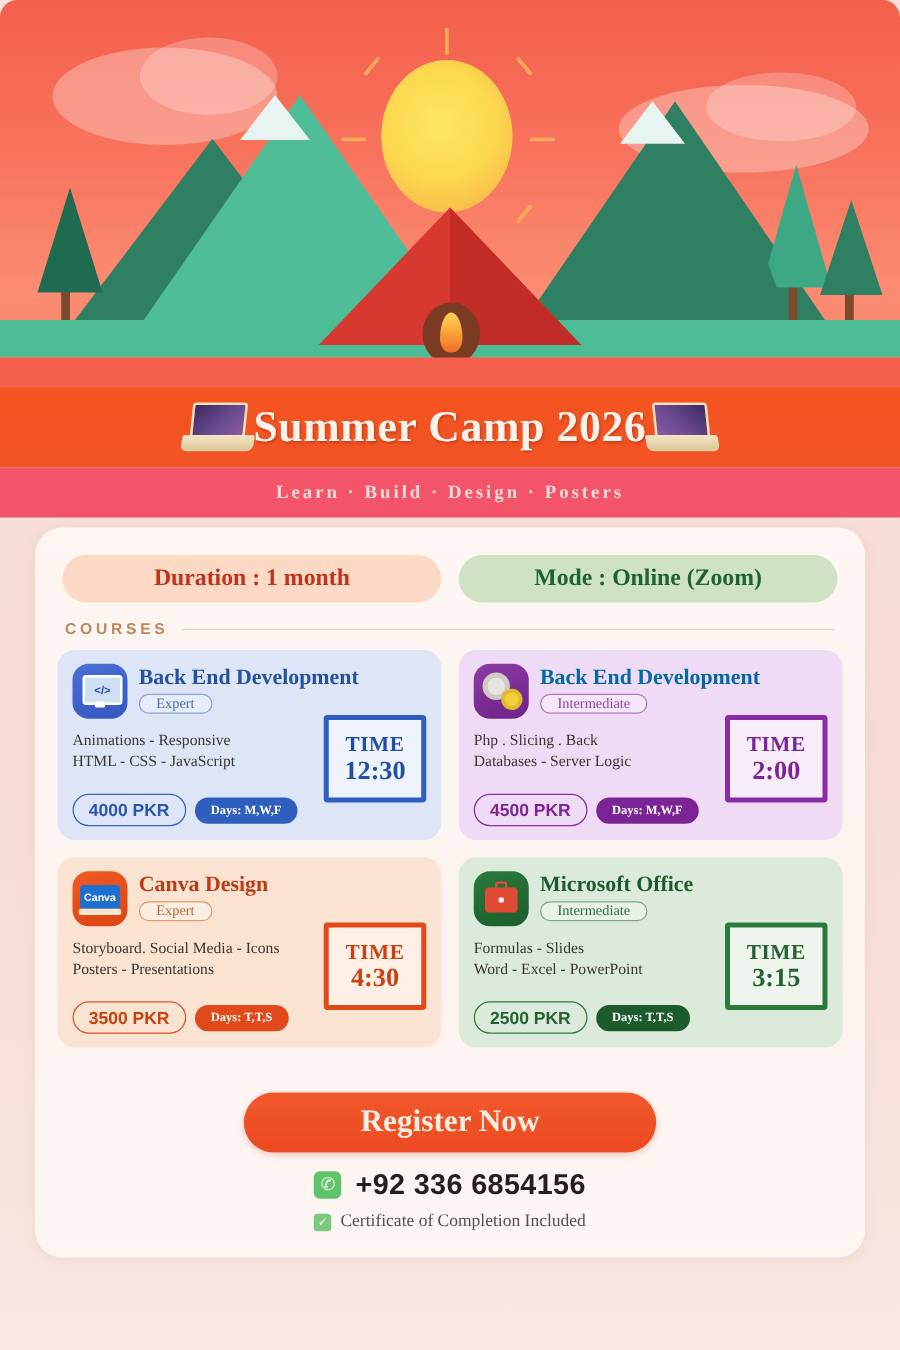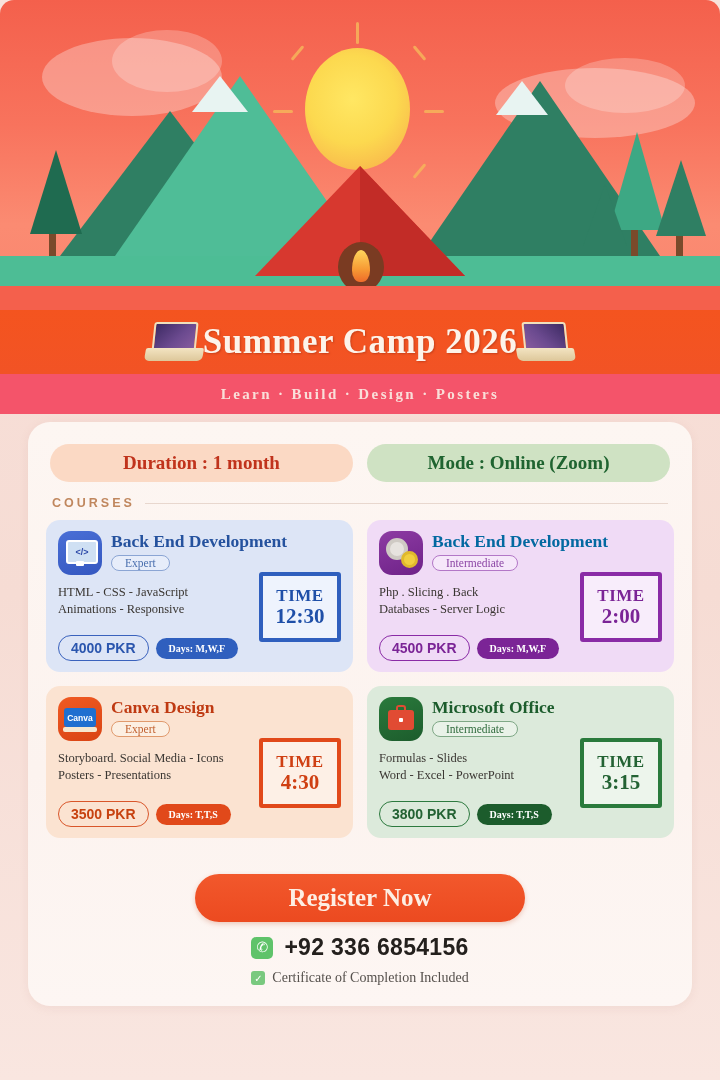--- a/index.html
+++ b/index.html
@@ -325,22 +325,22 @@
           <div class="ico ico-blue">
             <div class="scr">&lt;/&gt;</div>
             <div class="scr-stand"></div>
           </div>
           <div class="head">
             <div class="c-title t-blue">Back End Development</div>
             <div class="lvl b-blue">Expert</div>
           </div>
         </div>
         <div class="desc">
+          <div>Animations - Responsive</div>
           <div>HTML - CSS - JavaScript</div>
-          <div>Animations - Responsive</div>
         </div>
         <div class="timebox tb-blue">
           <div class="tb-l">TIME</div>
           <div class="tb-v">12:30</div>
         </div>
         <div class="badges">
           <div class="price p-blue">4000 PKR</div>
           <div class="days d-blue">Days: M,W,F</div>
         </div>
       </div>
@@ -409,21 +409,21 @@
         </div>
         <div class="desc">
           <div>Formulas - Slides</div>
           <div>Word - Excel - PowerPoint</div>
         </div>
         <div class="timebox tb-green">
           <div class="tb-l">TIME</div>
           <div class="tb-v">3:15</div>
         </div>
         <div class="badges">
-          <div class="price p-green">3800 PKR</div>
+          <div class="price p-green">2500 PKR</div>
           <div class="days d-green">Days: T,T,S</div>
         </div>
       </div>
 
     </div>
 
     <div class="register">Register Now</div>
 
     <div class="phone-row">
       <div class="wa">✆</div>

